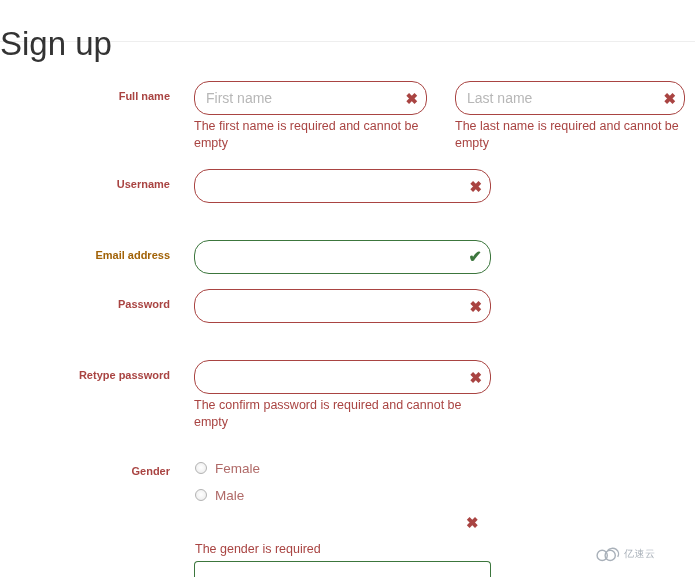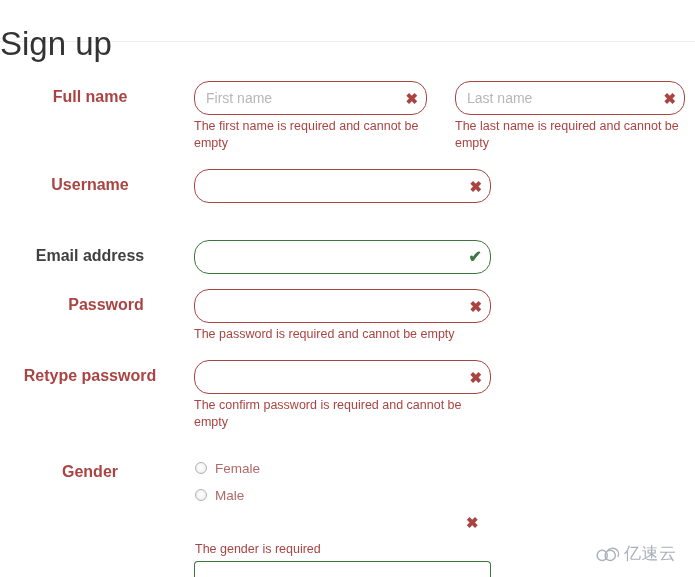--- a/index.html
+++ b/index.html
@@ -46,27 +46,27 @@
     width: 695px;
   }
   .form-row {
     position: absolute;
     left: 0;
     width: 695px;
   }
   .field-label {
     position: absolute;
     width: 160px;
-    text-align: center;
-    font-size: 16px;
+    text-align: right;
+    font-size: 11px;
     font-weight: bold;
     line-height: 17px;
     color: #a94442;
   }
-  .field-label.valid { color: #404040; }
+  .field-label.valid { color: #a16207; }
 
   .control {
     position: absolute;
   }
   .input-wrap {
     position: relative;
     box-sizing: border-box;
     height: 34px;
     border: 1px solid #a94442;
     border-radius: 15px;
@@ -161,24 +161,24 @@
     top: 541px;
     width: 94px;
     height: 26px;
     display: flex;
     align-items: center;
     gap: 4px;
     opacity: 0.85;
   }
   .wm-icon { display: block; }
   .wm-text {
-    font-size: 17px;
+    font-size: 10px;
     color: #9aa3ad;
     line-height: 1;
-    font-family: Liberation Mono, monospace;
+    font-family: Liberation Serif, serif;
     letter-spacing: 0.5px;
   }
 </style>
 </head>
 <body>
 
 <div class="page-header">
   <h1 class="page-title">Sign up</h1>
 </div>
 
@@ -218,27 +218,26 @@
     <div class="field-label valid" style="left:10px; top:7px;">Email address</div>
     <div class="control" style="left:194px; top:0px;">
       <div class="input-wrap valid" style="width:297px;">
         <input class="text-input" type="text" value="" placeholder="" style="">
         <span class="status-icon ok">✔</span>
       </div>
     </div>
   </div>
 
   <div class="form-row" style="top:231px;">
-    <div class="field-label" style="left:26px; top:7px;">Password</div>
+    <div class="field-label" style="left:10px; top:7px;">Password</div>
     <div class="control" style="left:194px; top:0px;">
       <div class="input-wrap" style="width:297px;">
         <input class="text-input" type="password" value="" placeholder="" style="">
         <span class="status-icon error">✖</span>
       </div>
-      <div class="help-text" style="left:0px; top:37px; width:300px;">The password is required and cannot be empty</div>
     </div>
   </div>
 
   <div class="form-row" style="top:302px;">
     <div class="field-label" style="left:10px; top:7px;">Retype password</div>
     <div class="control" style="left:194px; top:0px;">
       <div class="input-wrap" style="width:297px;">
         <input class="text-input" type="password" value="" placeholder="" style="">
         <span class="status-icon error">✖</span>
       </div>

